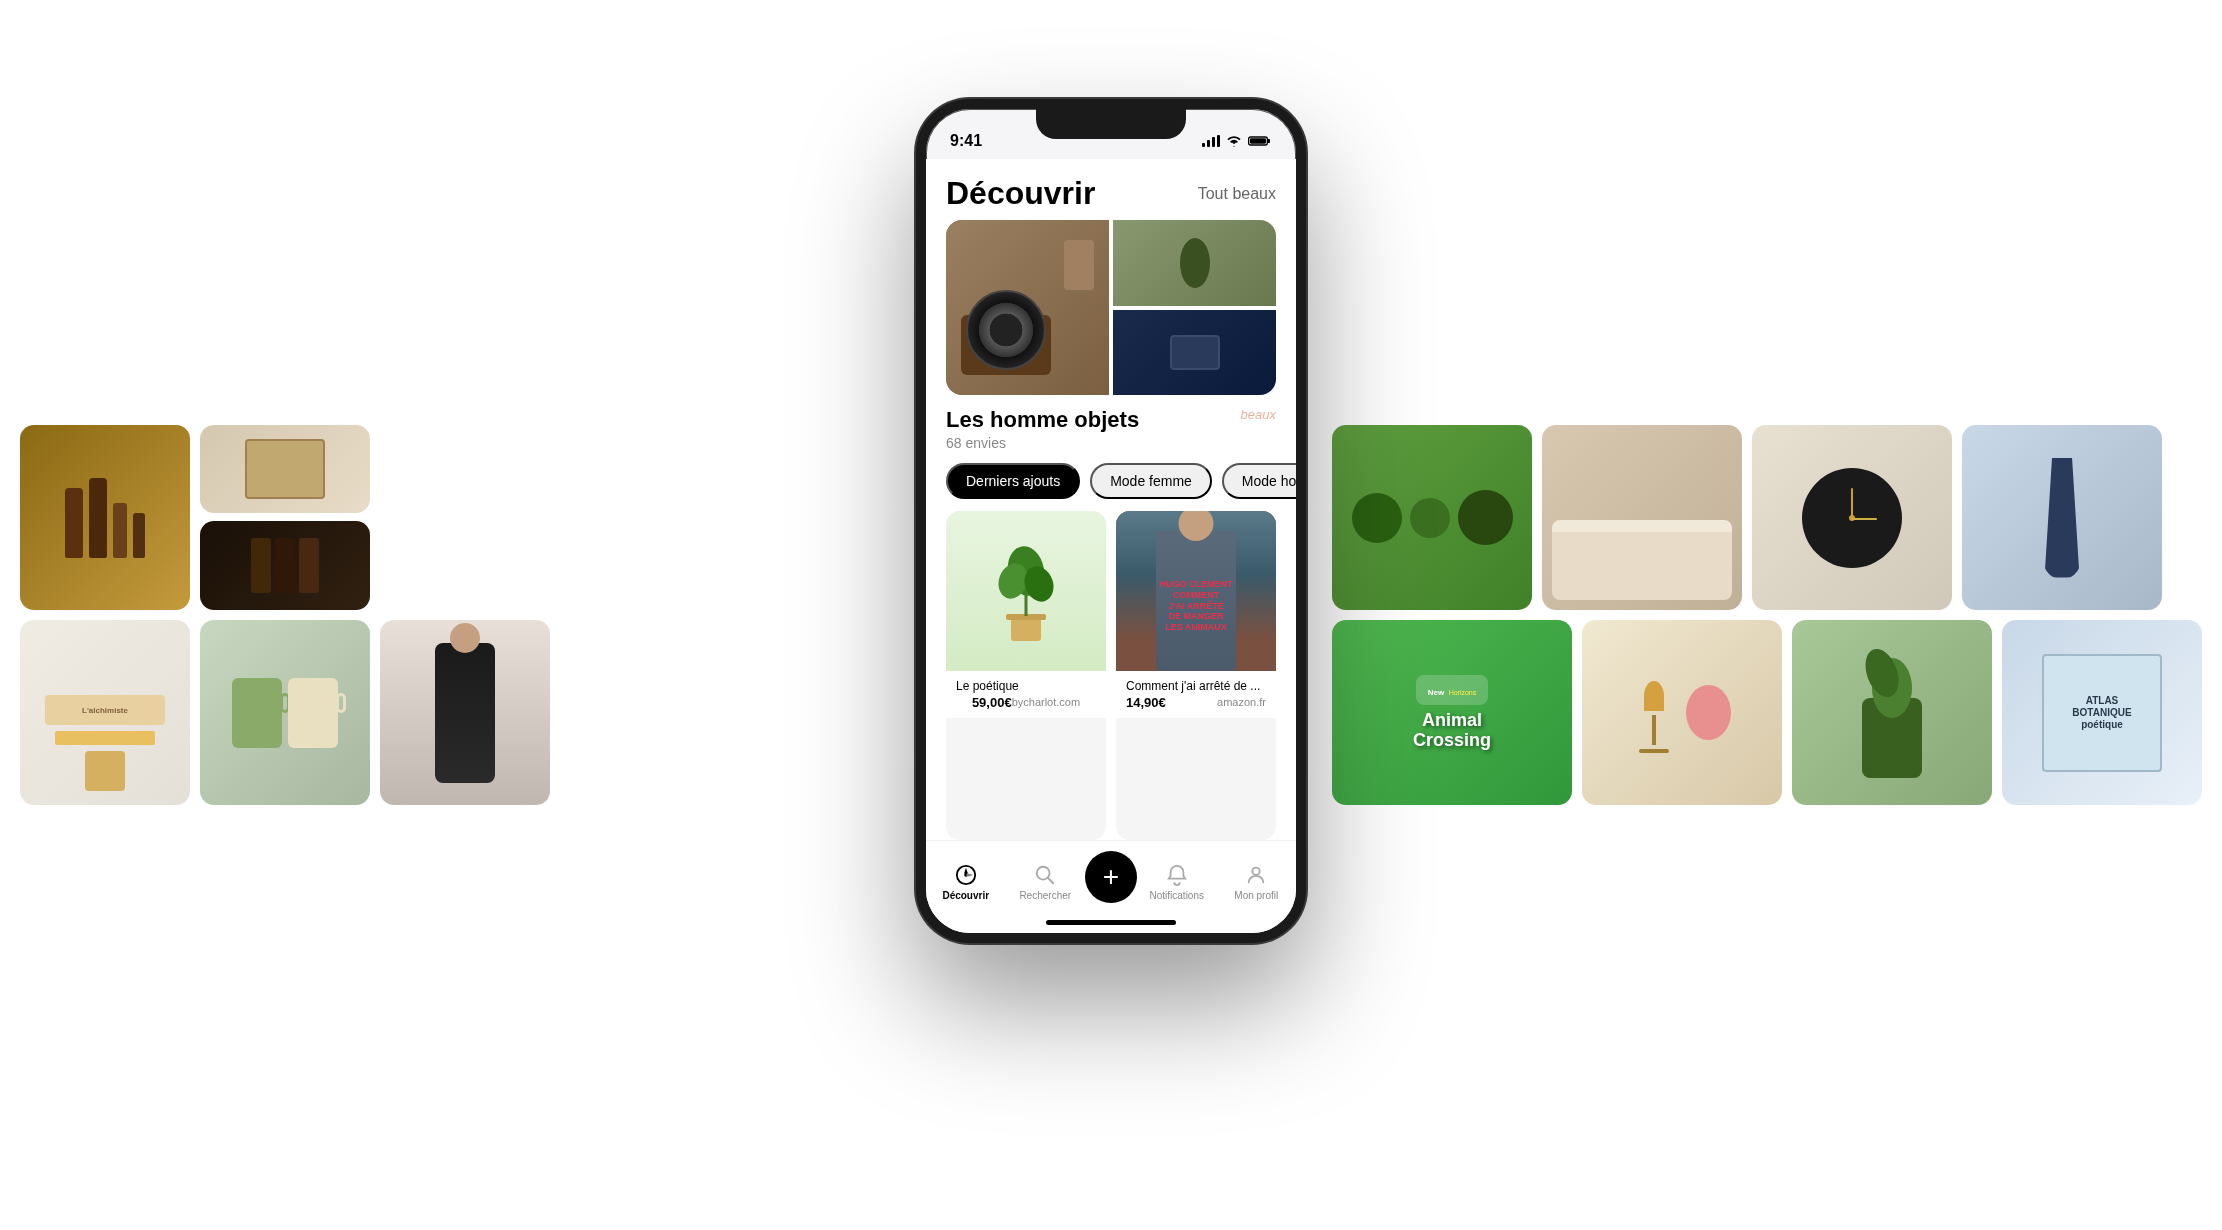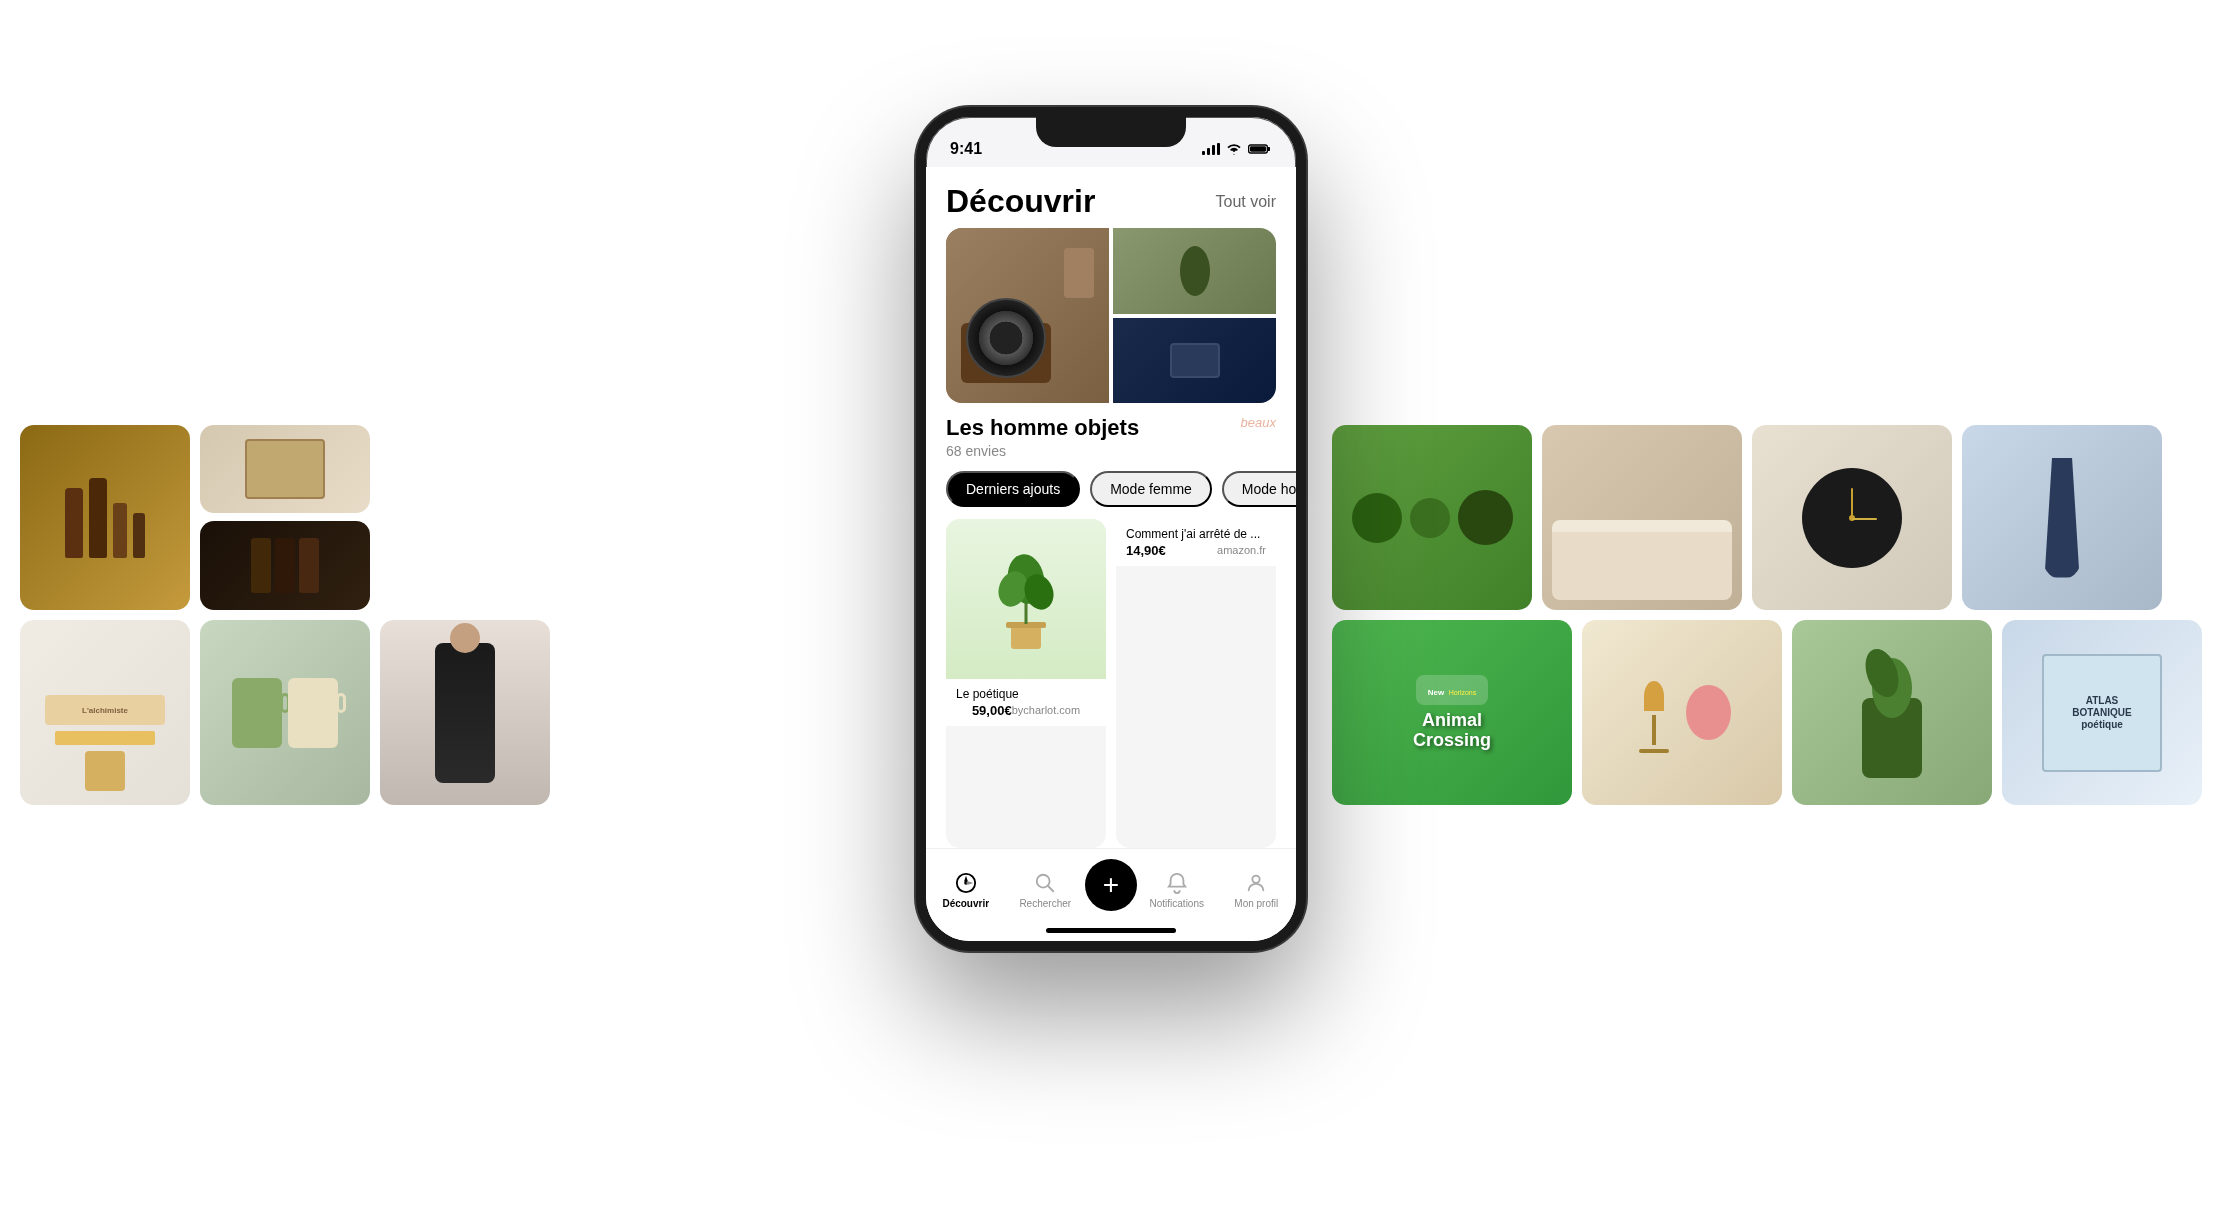--- a/index.html
+++ b/index.html
@@ -24,21 +24,20 @@
 
     
     .phone-wrapper {
       position: absolute;
       left: 50%;
       top: 50%;
       transform: translate(-50%, -50%);
       width: 390px;
       height: 1032px;
       z-index: 10;
-      margin-top: 8px;
     }
 
     .phone-frame {
       width: 390px;
       height: 844px;
       background: #f5f5f7;
       border-radius: 54px;
       border: 10px solid #1a1a1a;
       position: relative;
       overflow: hidden;
@@ -569,21 +568,21 @@
             <rect x="29" y="5" width="4" height="6" rx="1" fill="#000"></rect>
             <rect x="3" y="4" width="24" height="8" rx="2" fill="#000"></rect>
           </svg>
         </div>
       </div>
 
       <div class="screen-content">
 
         <div class="app-header">
           <span class="app-title">Découvrir</span>
-          <span class="tout-voir">Tout voir</span>
+          <span class="tout-voir">Tout beaux</span>
         </div>
 
         <div class="hero-section">
           <div class="hero-images">
             <div class="hero-img-main">
 
               <div style="position:absolute;bottom:0;left:0;right:0;top:0;background:linear-gradient(135deg,#9a8060,#7a6040);">
               </div>
               <div style="position:absolute;bottom:20px;left:15px;width:90px;height:60px;background:#5a3a1a;border-radius:6px;"></div>
               <div class="vinyl-visual" style="bottom:25px;left:20px;"></div>
@@ -638,20 +637,32 @@
             <div class="product-info">
               <div class="product-title">Le poétique</div>
               <div style="display:flex;justify-content:center;align-items:center;">
                 <span class="product-price">59,00€</span>
                 <span class="product-source">bycharlot.com</span>
               </div>
             </div>
           </div>
 
           <div class="product-card">
+            <div class="product-img product-img-book">
+              <div class="person-overlay">
+                <div style="position:absolute;top:0;left:0;right:0;bottom:0;background:linear-gradient(180deg,#5a7a8a 0%,#3a5a6a 40%,#7a5040 80%);">
+
+                  <div style="position:absolute;bottom:0;left:50%;transform:translateX(-50%);width:80px;height:140px;background:linear-gradient(180deg,#5a6a7a,#4a5a6a);border-radius:4px;"></div>
+                  <div style="position:absolute;bottom:130px;left:50%;transform:translateX(-50%);width:35px;height:35px;background:#c4a080;border-radius:50%;"></div>
+                </div>
+                <div class="book-text" style="position:absolute;bottom:30px;left:0;right:0;z-index:5;font-size:9px;font-weight:900;color:#e8304a;text-align:center;line-height:1.2;">
+                  HUGO CLÉMENT<br>COMMENT<br>J'AI ARRÊTÉ<br>DE MANGER<br>LES ANIMAUX
+                </div>
+              </div>
+            </div>
             <div class="product-info">
               <div class="product-title">Comment j'ai arrêté de ...</div>
               <div style="display:flex;justify-content:space-between;align-items:center;">
                 <span class="product-price">14,90€</span>
                 <span class="product-source">amazon.fr</span>
               </div>
             </div>
           </div>
         </div>
 

